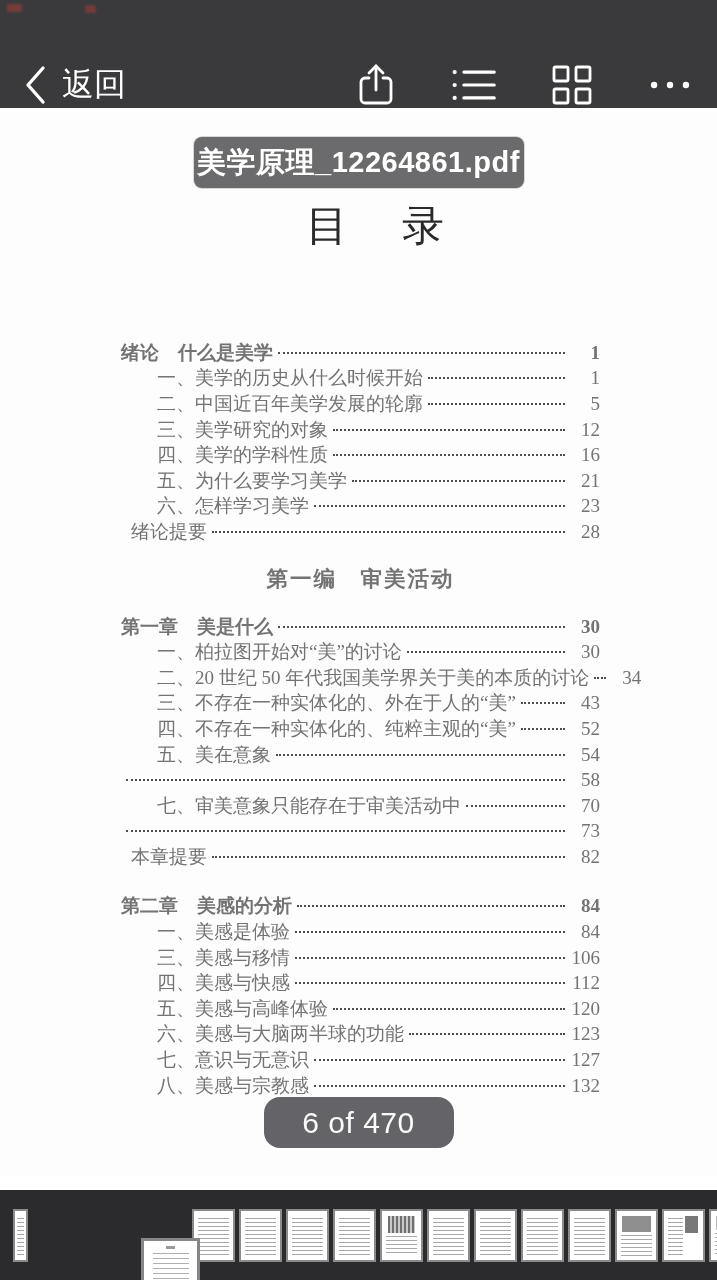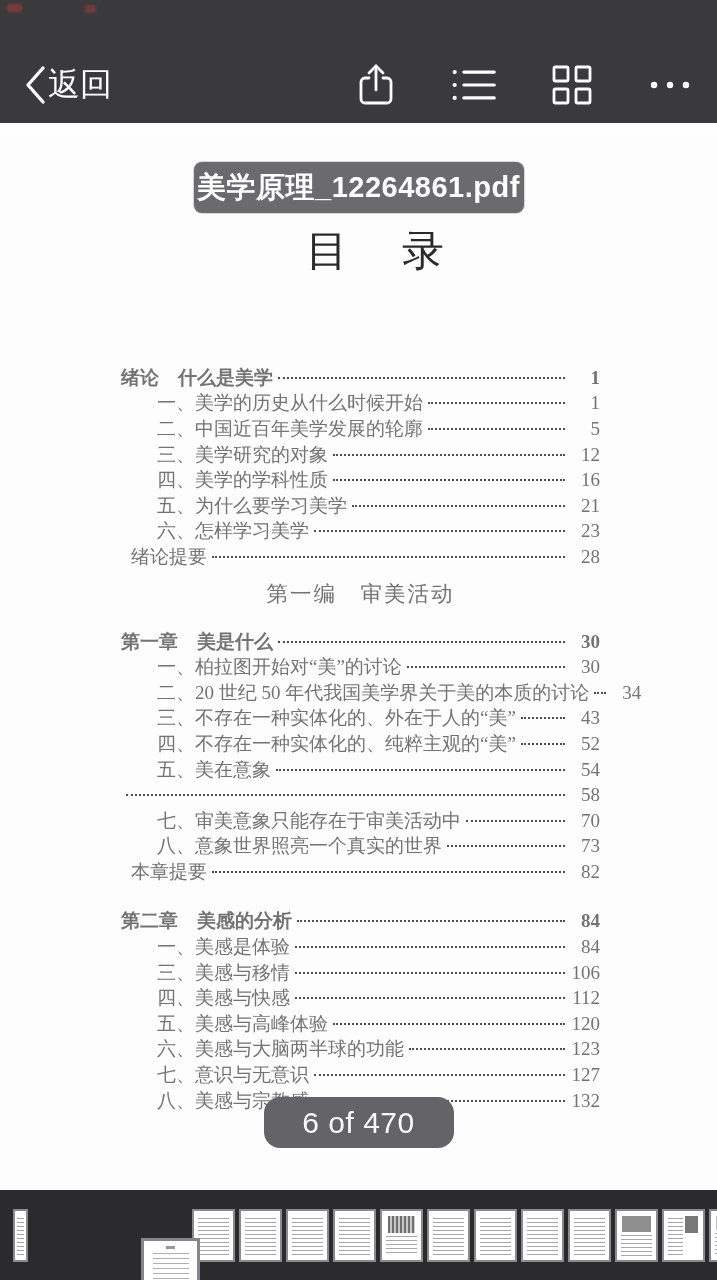--- a/index.html
+++ b/index.html
@@ -6,47 +6,47 @@
   #screen{position:relative;width:717px;height:1280px;overflow:hidden;
     background:#ffffff;font-family:"Liberation Sans","DejaVu Sans",sans-serif;}
 
   
   .topbar{position:absolute;top:0;left:0;width:717px;height:123px;background:#3a3a3c;}
   .status-smudge{position:absolute;border-radius:2px;filter:blur(1px);}
   .smudge-a{top:4px;left:7px;width:15px;height:8px;background:rgba(168,62,52,.55);}
   .smudge-b{top:5px;left:85px;width:11px;height:8px;background:rgba(168,62,52,.5);}
   .nav-row{position:absolute;left:0;right:0;bottom:12px;height:52px;
     display:flex;align-items:center;padding:0 24px;box-sizing:border-box;color:#fff;}
-  .back{display:flex;align-items:center;cursor:default;}
+  .back{display:flex;align-items:center;gap:14px;cursor:default;}
   .back svg{display:block;}
   .back-label{font-size:32px;color:#fefefe;}
   .nav-spacer{flex:1;}
   .nav-icons{display:flex;align-items:center;gap:52px;}
   .nav-icon{width:46px;height:46px;display:flex;align-items:center;justify-content:center;}
   .nav-icon svg{display:block;}
 
   
-  .pdf-page{position:absolute;top:133px;left:0;width:717px;height:1067px;background:#fdfdfd;}
+  .pdf-page{position:absolute;top:108px;left:0;width:717px;height:1067px;background:#fdfdfd;}
   .file-badge{margin:29px auto 0;width:330px;height:51px;background:#6b6b6d;
     border-radius:8px;display:flex;align-items:center;justify-content:center;
     color:#fff;font-size:29px;font-weight:600;letter-spacing:.5px;
     box-shadow:0 0 0 1px rgba(0,0,0,.15);}
   .doc-title{margin-top:10px;text-align:center;font-family:"Liberation Serif","DejaVu Serif",serif;
     font-size:42px;color:#2a2a2a;letter-spacing:6px;margin-left:39px;}
 
   .toc{margin:86px 117px 0 121px;font-family:"Liberation Serif","DejaVu Serif",serif;color:#737373;}
   .toc-row{display:flex;align-items:center;height:25.6px;font-size:19px;}
   .toc-row.chapter{font-weight:bold;}
   .toc-row.item .lbl{padding-left:36px;}
   .toc-row.summary .lbl{padding-left:10px;}
   .lbl{white-space:nowrap;}
   .leader{flex:1;border-bottom:2px dotted #4d4d4d;height:0;margin:0 5px;min-width:12px;}
   .pg{min-width:30px;text-align:right;font-size:19px;}
-  .toc-part{font-size:21.5px;font-weight:normal;text-align:center;
-    margin:9px 0 21px;letter-spacing:2px;}
+  .toc-part{font-size:21.5px;font-weight:bold;text-align:center;
+    margin:19px 0 21px;letter-spacing:2px;}
   .gap-before{margin-top:24px;}
 
   
   .page-indicator{position:absolute;top:1097px;left:50%;transform:translateX(-50%);
     width:190px;height:51px;background:#646468;border-radius:16px;
     display:flex;align-items:center;justify-content:center;
     color:#fafafa;font-size:30px;letter-spacing:.5px;}
 
   
   .thumb-strip{position:absolute;bottom:0;left:0;width:717px;height:90px;background:#2b2b2d;
@@ -216,21 +216,20 @@
         <div class="toc-row item">
           <span class="leader"></span>
           <span class="pg">58</span>
         </div>
         <div class="toc-row item">
           <span class="lbl">七、审美意象只能存在于审美活动中</span>
           <span class="leader"></span>
           <span class="pg">70</span>
         </div>
         <div class="toc-row item">
-          <span class="lbl">八、意象世界照亮一个真实的世界</span>
           <span class="leader"></span>
           <span class="pg">73</span>
         </div>
         <div class="toc-row summary">
           <span class="lbl">本章提要</span>
           <span class="leader"></span>
           <span class="pg">82</span>
         </div>
         <div class="toc-row chapter gap-before">
           <span class="lbl">第二章　美感的分析</span>

